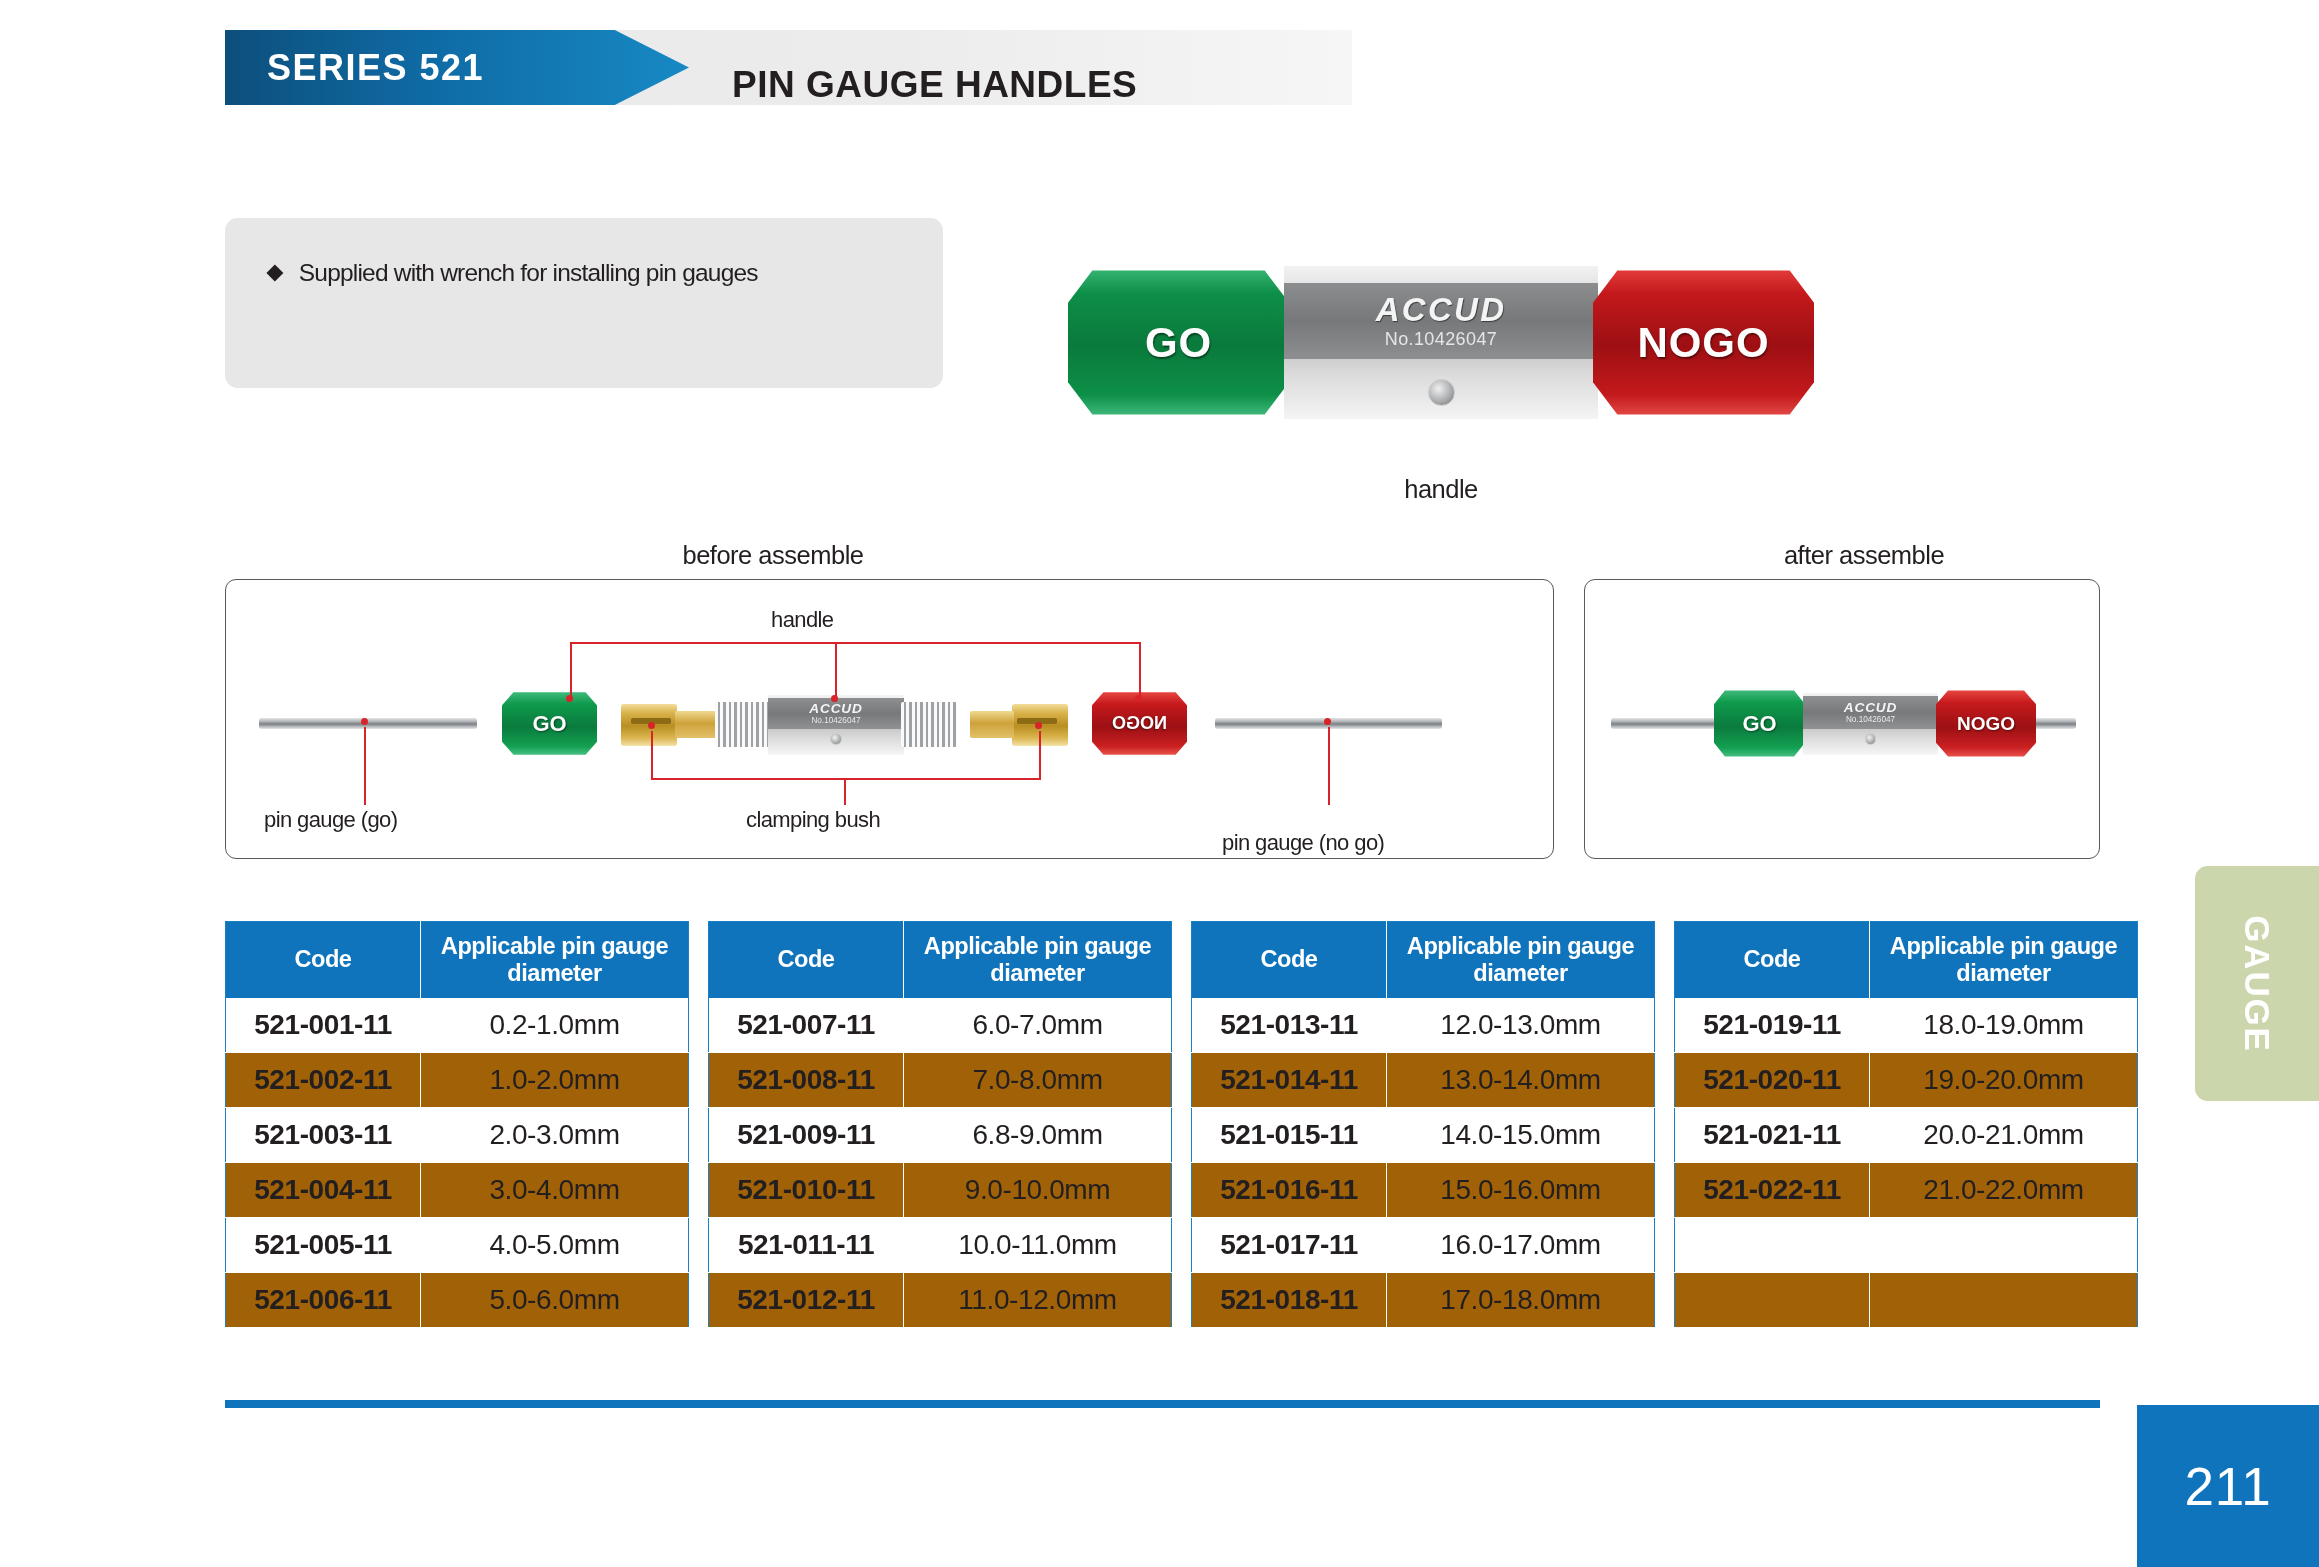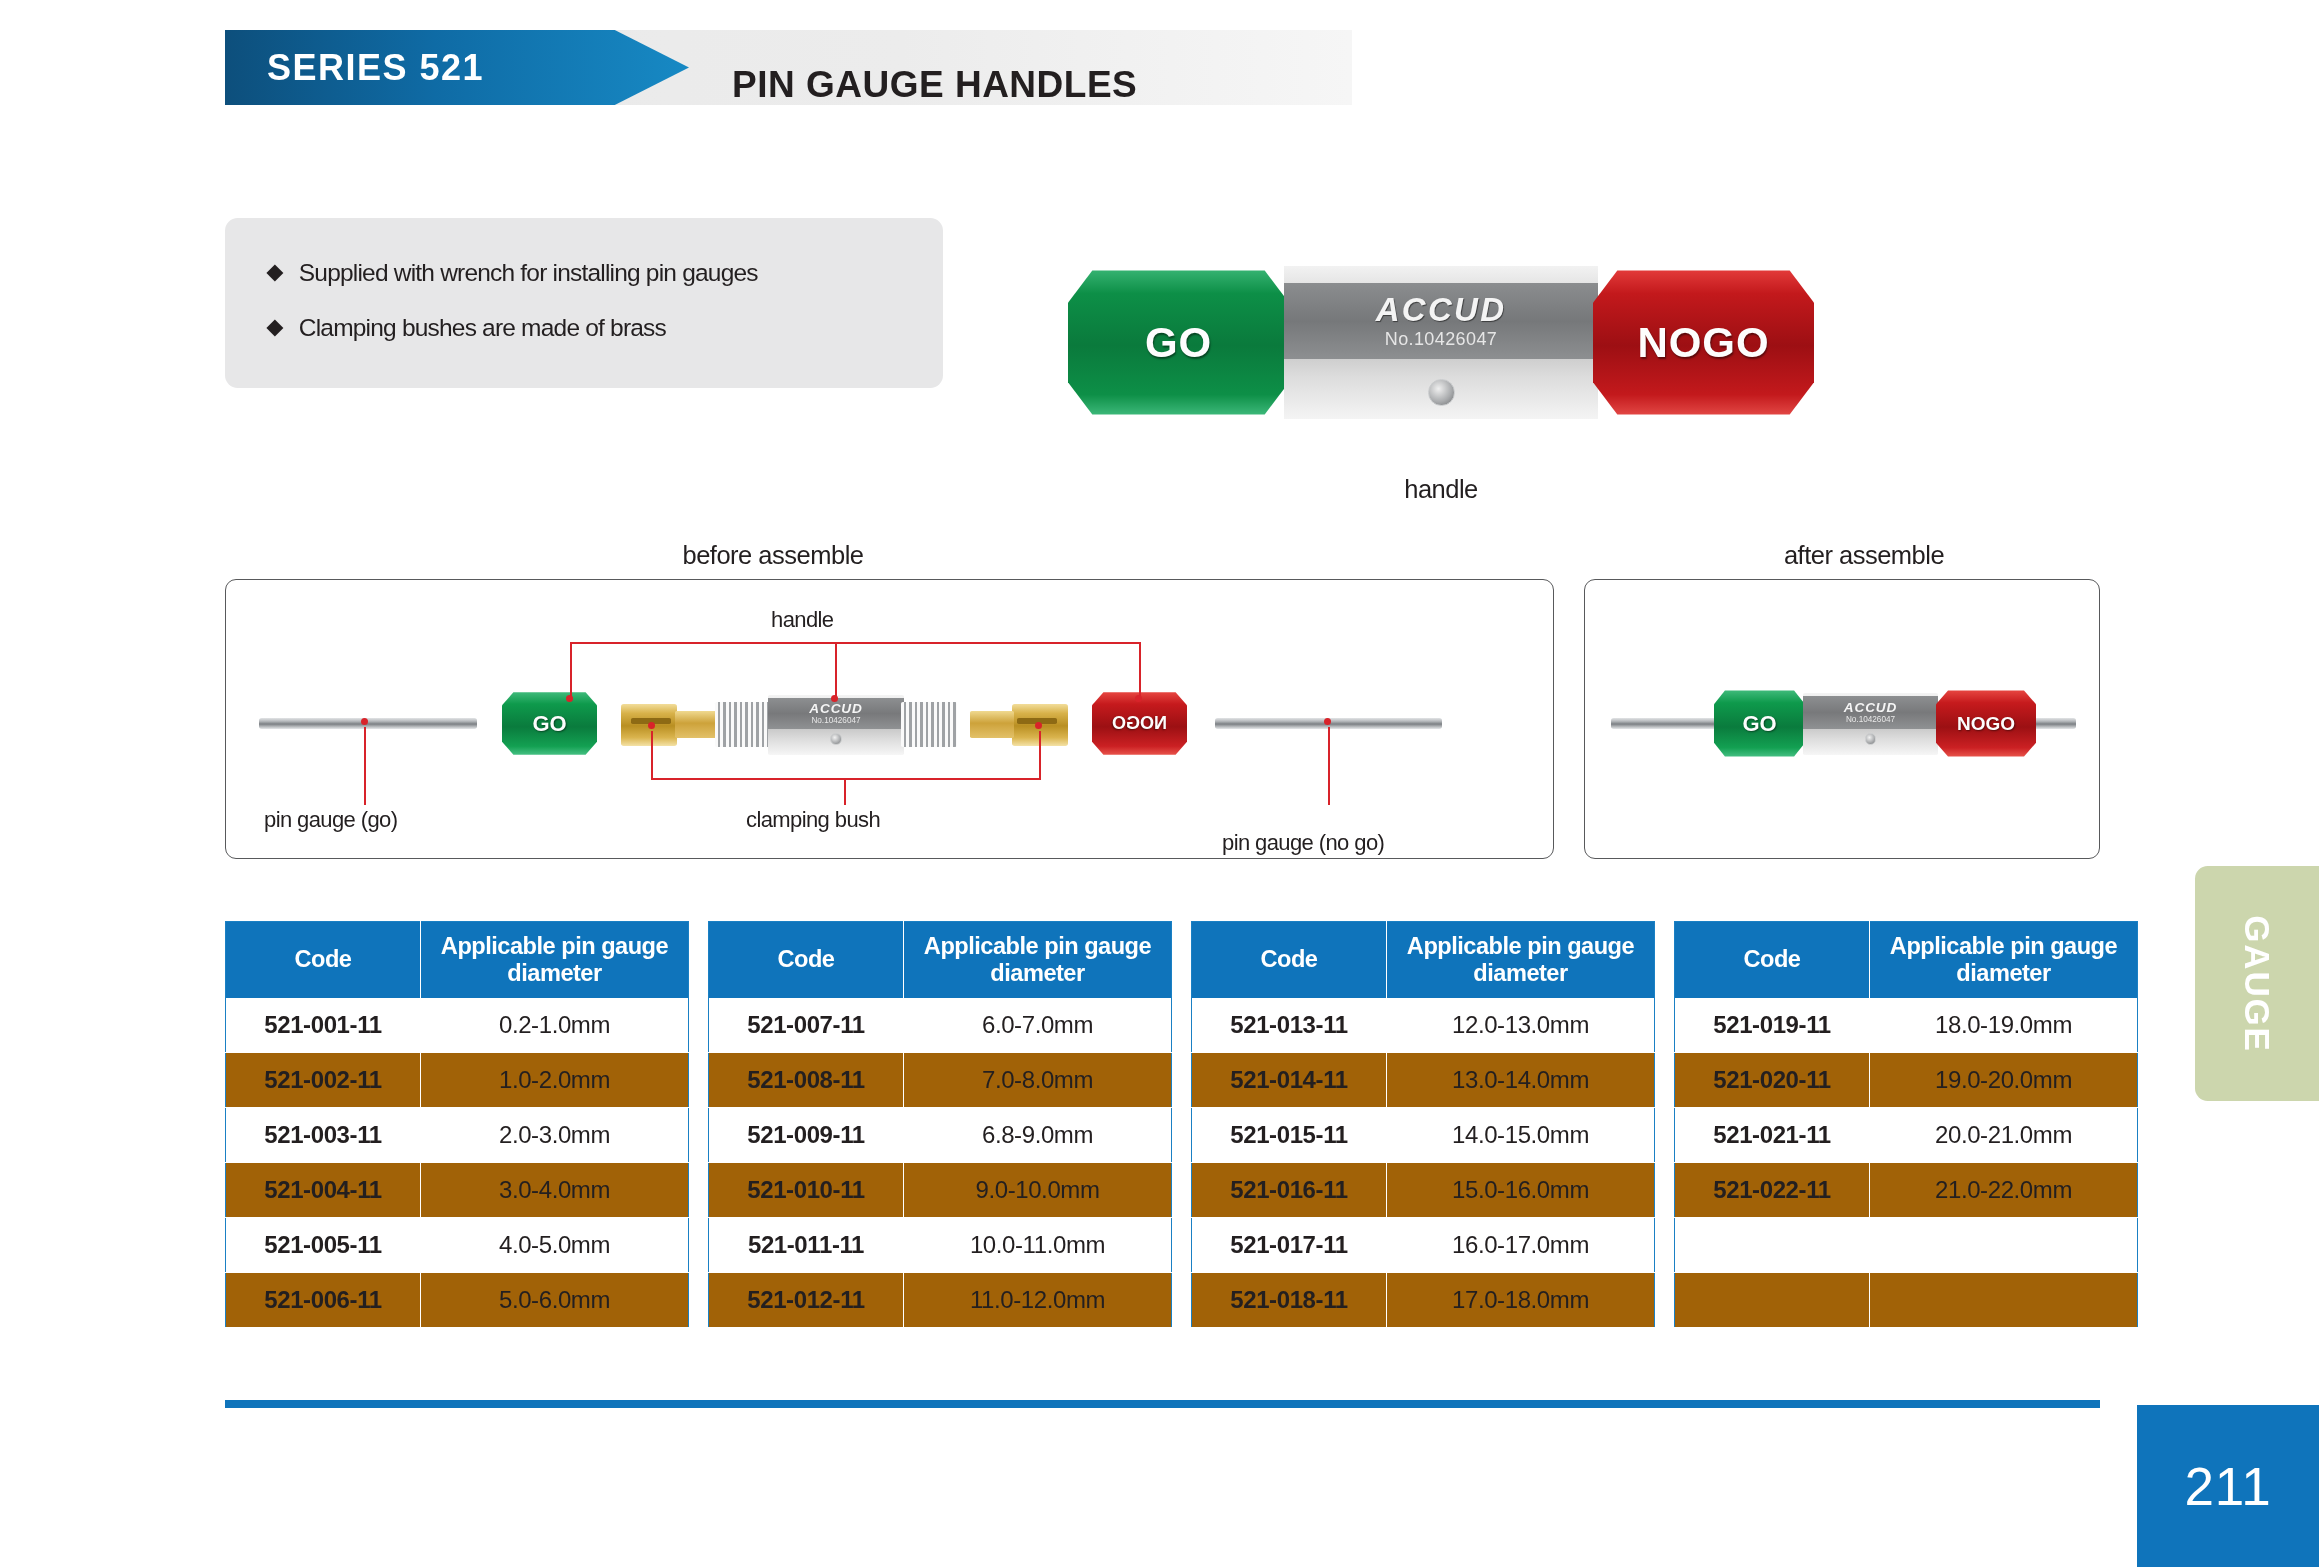--- a/index.html
+++ b/index.html
@@ -193,21 +193,21 @@
   .tbl.t4 { left: 1674px; }
   .tbl th {
     background: #0f74bb; color: #ffffff;
     font-size: 23.6px; font-weight: bold; letter-spacing: -0.5px;
     padding: 9px 5.5px; line-height: 1.15; height: 76px;
     border-right: 1.8px solid #ffffff;
   }
   .tbl th:last-child { border-right: none; }
   .tbl th.c-code { width: 195px; }
   .tbl td {
-    height: 55px; font-size: 24px; color: #231f20; text-align: center;
+    height: 55px; font-size: 28px; color: #231f20; text-align: center;
     border-bottom: 1.8px solid #ffffff; border-right: 1.8px solid #ffffff;
     letter-spacing: -0.4px;
   }
   .tbl td:last-child { border-right: none; }
   .tbl td.code { font-weight: bold; }
   .tbl tr.odd td { background: #ffffff; }
   .tbl tr.even td { background: #a16207; }
 
   
   .side-tab {
@@ -241,24 +241,20 @@
   <div class="header-band"></div>
   <div class="series-tag">
     <span>SERIES 521</span>
   </div>
   <div class="page-title">PIN GAUGE HANDLES</div>
 
   <div class="feature-box">
     <div class="feature-item">
       <span class="bullet-diamond"></span>
       <span class="feature-text">Supplied with wrench for installing pin gauges</span>
-    </div>
-    <div class="feature-item">
-      <span class="bullet-diamond"></span>
-      <span class="feature-text">Clamping bushes are made of brass</span>
     </div>
   </div>
 
   <div class="hero-photo">
     <div class="hp-cap hp-go">
       <span>GO</span>
     </div>
     <div class="hp-cap hp-body">
       <div class="hp-plate">
         <span class="hp-brand">ACCUD</span>

